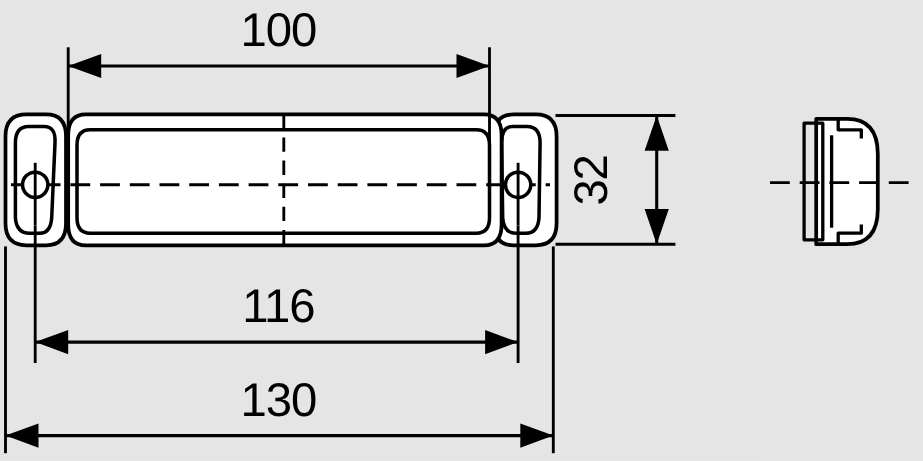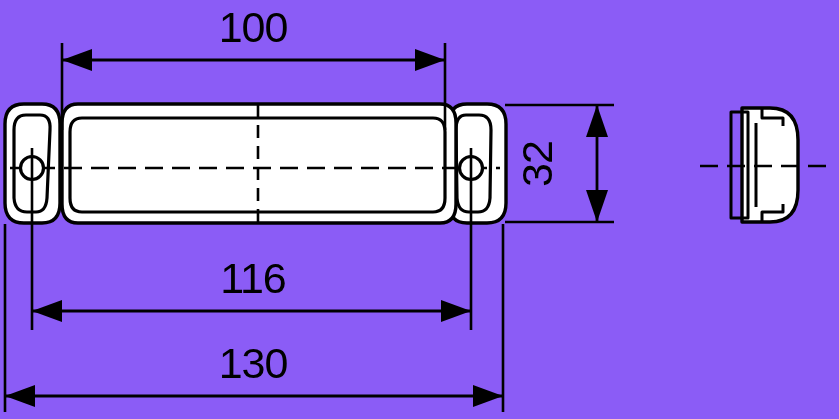--- a/index.html
+++ b/index.html
@@ -11,21 +11,21 @@
   body {
     width: 839px;
     height: 419px;
     font-family: "Liberation Sans", sans-serif;
     overflow: hidden;
   }
   #drawing-root {
     position: relative;
     width: 839px;
     height: 419px;
-    background: #8b5cf6;
+    background: #e5e5e5;
     text-decoration: underline;
   }
   svg#technical-drawing {
     display: block;
     width: 839px;
     height: 419px;
   }
   .solid-line {
     fill: none;
     stroke: #000000;

